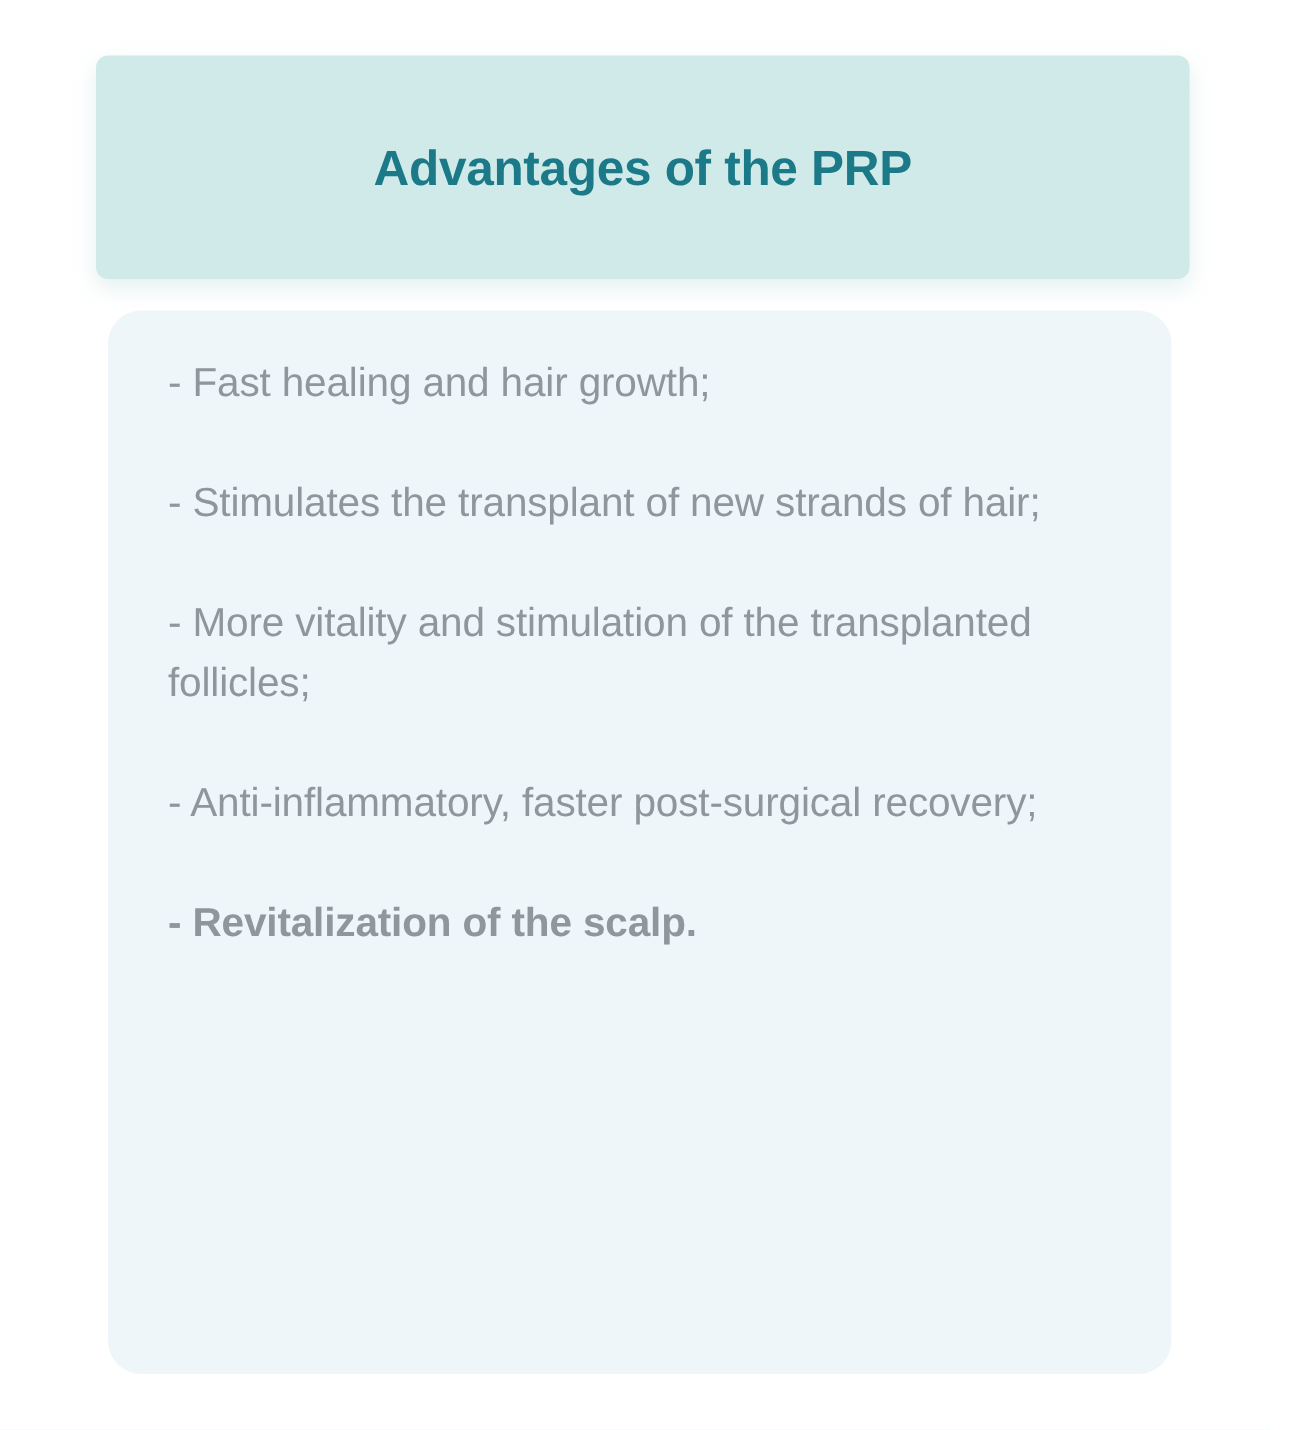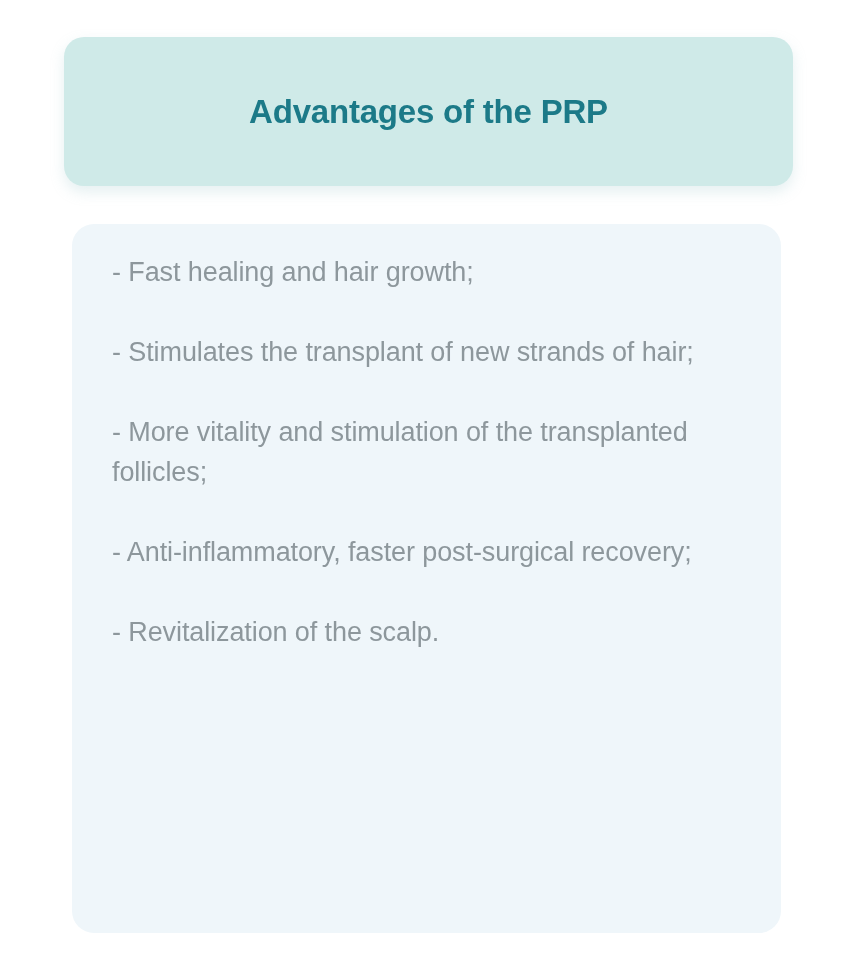--- a/index.html
+++ b/index.html
@@ -23,21 +23,21 @@
   }
 
   
   .header-card {
     position: absolute;
     left: 64px;
     top: 37px;
     width: 729px;
     height: 149px;
     background: #cfeae8;
-    border-radius: 20px;
+    border-radius: 8px;
     box-shadow: 0 6px 14px rgba(150, 195, 200, 0.25);
     display: flex;
     flex-direction: column;
     align-items: center;
     justify-content: center;
     box-sizing: border-box;
   }
 
   .header-title {
     color: #1c7a88;
@@ -54,40 +54,40 @@
     position: absolute;
     left: 72px;
     top: 207px;
     width: 709px;
     height: 709px;
     background: #eff6fa;
     border-radius: 22px;
     box-sizing: border-box;
     padding: 28px 40px 24px 40px;
     overflow: hidden;
-    margin-top: 17px;
   }
 
   .advantage-list {
     list-style: none;
     margin: 0;
     padding: 0;
   }
 
   .advantage-item {
     color: #8d979c;
     font-size: 27px;
     line-height: 40px;
     margin: 0 0 40px 0;
     letter-spacing: -0.1px;
     max-width: 640px;
   }
 
   .advantage-item:last-child {
     margin-bottom: 0;
+    font-weight: bold;
   }
 </style>
 </head>
 <body>
 
 <div class="page">
 
   <div class="header-card">
     <div class="header-title">Advantages of the PRP</div>
   </div>

